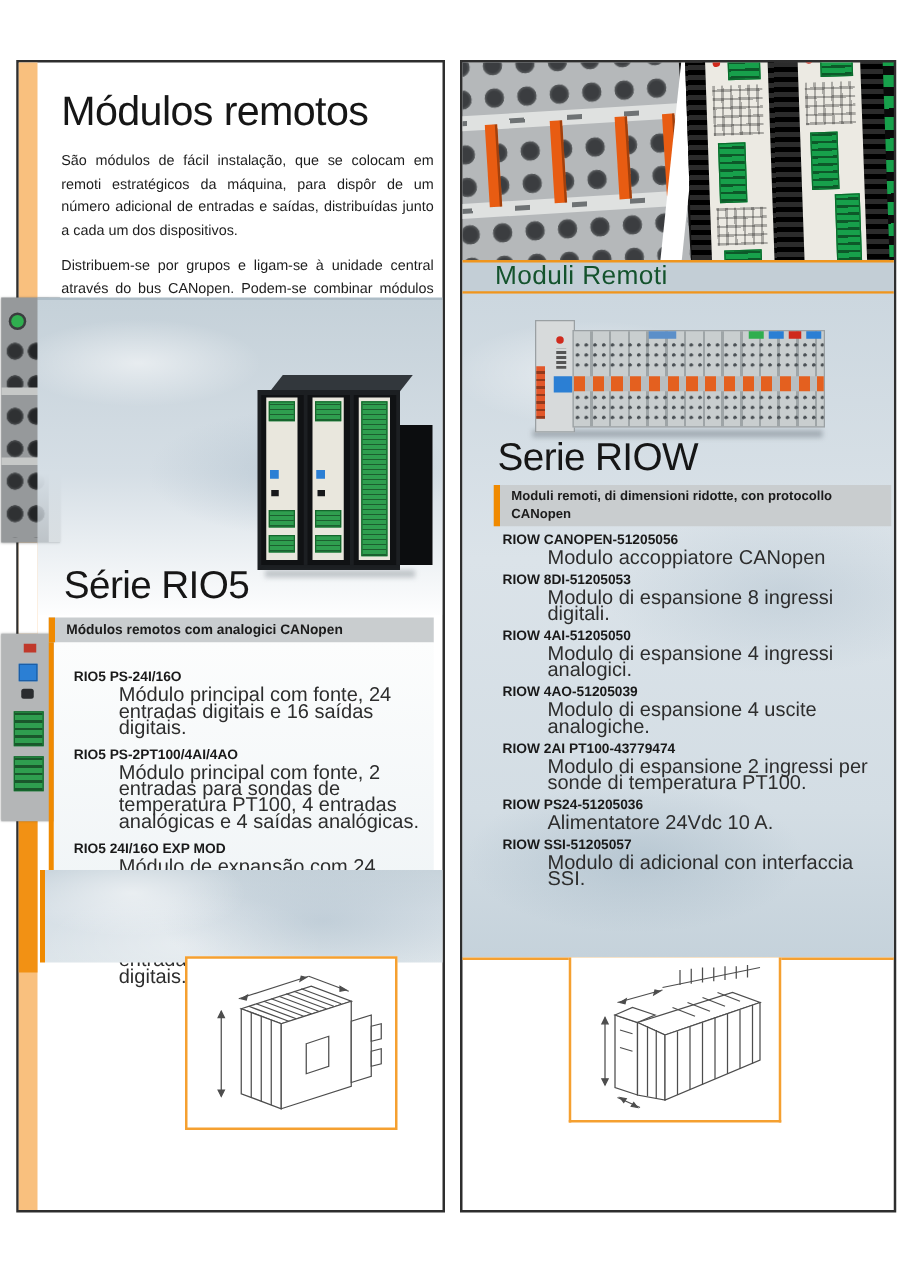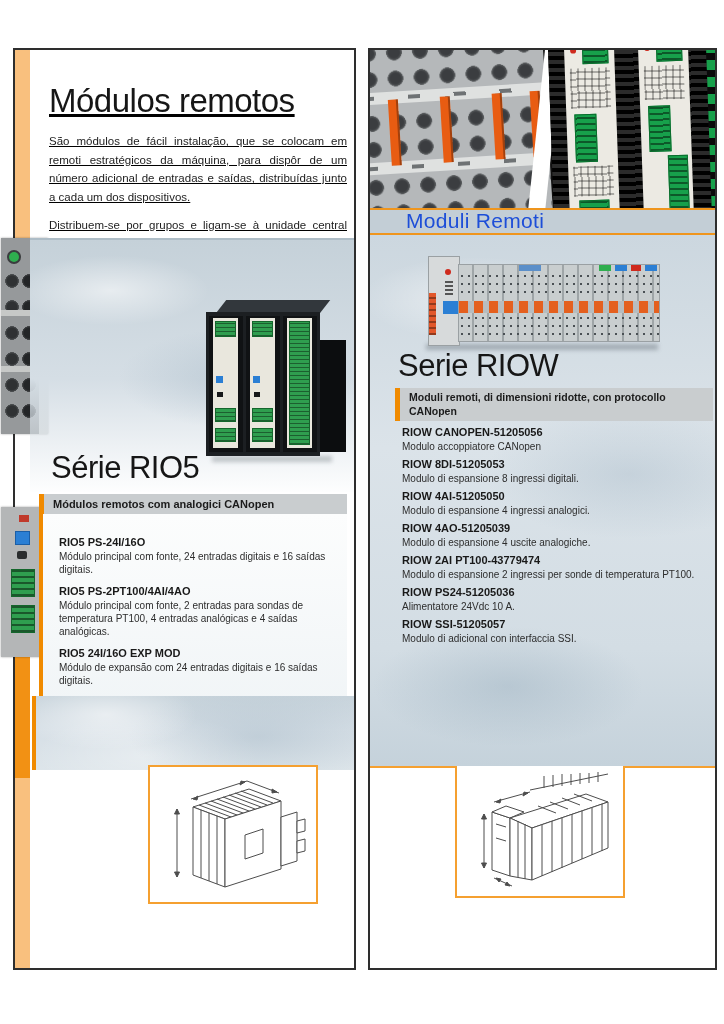--- a/index.html
+++ b/index.html
@@ -28,21 +28,21 @@
     background-size:34px 26px;background-repeat:repeat-y;}
   .sp1-strip{position:absolute;left:0;width:38px;height:6px;background:#c6c8c7;}
   .spine-photo-2{left:-14px;top:457px;width:43px;height:150px;background:#b4b6b7;}
   .sp2-red{position:absolute;left:18px;top:8px;width:10px;height:7px;background:#c0392b;}
   .sp2-blue{position:absolute;left:14px;top:24px;width:13px;height:12px;background:#2b7fd4;border:1px solid #1b5ea6;}
   .sp2-knob{position:absolute;left:16px;top:44px;width:10px;height:8px;background:#2a2c2e;border-radius:2px;}
   .sp2-green{position:absolute;left:10px;width:22px;height:26px;background:#2f9e4f;border:1px solid #14662c;
     background-image:repeating-linear-gradient(0deg,rgba(0,0,0,.45) 0 2px,transparent 2px 6px);}
 
   
-  .intro{position:absolute;left:34px;top:32px;width:298px;text-decoration:underline;}
+  .intro{position:absolute;left:34px;top:20px;width:298px;}
   .page-title{font-size:33px;font-weight:500;letter-spacing:-0.5px;color:#161616;margin:0 0 12px 0;}
   .intro p{font-size:11.5px;line-height:1.62;color:#1d1d1d;text-align:justify;margin:0 0 9px 0;}
 
   .wash{background:
     radial-gradient(130px 50px at 22% 25%,rgba(255,255,255,.55),transparent 70%),
     radial-gradient(180px 70px at 70% 55%,rgba(160,180,195,.40),transparent 72%),
     radial-gradient(160px 60px at 35% 80%,rgba(255,255,255,.35),transparent 70%),
     linear-gradient(180deg,#c7d3db 0%,#d6dfe6 45%,#dde5ea 100%);}
   .wash-a{position:absolute;left:15px;top:188px;width:324px;height:252px;
     border-top:2px solid #aebdc7;
@@ -53,21 +53,21 @@
   .serie-title{position:absolute;font-size:31px;font-weight:500;letter-spacing:-0.5px;color:#161616;}
   .serie-title-left{left:36px;top:400px;}
   .graybar{position:absolute;background:#c9cdcf;border-left:5px solid #f08a00;color:#1b1b1b;font-weight:bold;box-sizing:border-box;}
   .bar-rio5{left:24px;top:444px;width:308px;height:20px;font-size:11px;line-height:20px;padding-left:9px;}
   .list-panel{position:absolute;left:24px;top:464px;width:308px;height:190px;box-sizing:border-box;
     background:linear-gradient(180deg,#fcfdfd,#f1f5f7);
     border-left:4px solid #f08a00;border-bottom:2px solid #f5a030;
     padding:22px 10px 0 16px;}
   .prod{margin-bottom:9px;}
   .prod-name{font-size:11px;font-weight:bold;color:#191919;line-height:13px;margin-bottom:1px;}
-  .prod-desc{font-size:10px;color:#2d2d2d;line-height:13px;}
+  .prod-desc{font-size:16px;color:#2d2d2d;line-height:13px;margin-left:36px;}
   .wash-b{position:absolute;left:17px;top:646px;width:322px;height:74px;border-left:4px solid #f08a00;box-sizing:border-box;}
 
   .diagram-box{position:absolute;background:#fff;border:2px solid #f5a030;box-sizing:border-box;}
   .diagram-box-left{left:133px;top:715px;width:170px;height:139px;}
   .notch-box{left:85px;top:716px;width:170px;height:132px;border-top:none;}
 
   
   .rio5-photo{position:absolute;right:8px;top:250px;width:140px;height:162px;}
   .rio5-top{position:absolute;left:14px;top:0px;width:104px;height:16px;background:#32373c;transform:skewX(-38deg);}
   .rio5-body{position:absolute;left:0;top:12px;width:114px;height:144px;background:#1c1f22;display:flex;padding:4px 3px;box-sizing:border-box;gap:3px;}
@@ -94,21 +94,21 @@
   .white-mod{background:#eceae3;position:relative;padding:6px 4px;box-sizing:border-box;}
   .holes{background-image:repeating-linear-gradient(0deg,rgba(0,0,0,.28) 0 2px,transparent 2px 7px),
                           repeating-linear-gradient(90deg,rgba(0,0,0,.28) 0 2px,transparent 2px 7px);}
   .red-dot{position:absolute;left:6px;top:5px;width:6px;height:6px;border-radius:50%;background:#cf2a1d;}
   .gm-blk{background:#17a04b;border:1px solid #0b6b2d;
     background-image:repeating-linear-gradient(0deg,rgba(0,0,0,.45) 0 2px,transparent 2px 6px);}
   .green-col{background:repeating-linear-gradient(0deg,#17a04b 0 10px,#0a0a0a 10px 17px);}
 
   .band{position:absolute;left:0;top:158px;width:345px;height:27px;background:#c3ced6;
     border-top:2px solid #ef951d;border-bottom:2px solid #ef951d;box-sizing:border-box;}
-  .band-title{font-size:21px;color:#1d4ed8;line-height:22px;padding-left:36px;letter-spacing:.3px;}
+  .band-title{font-size:21px;color:#14532d;line-height:22px;padding-left:26px;letter-spacing:.3px;}
 
   .wash-right{position:absolute;left:0;top:185px;width:345px;height:533px;box-sizing:border-box;
     border-bottom:2px solid #f5a030;
     background:
      radial-gradient(160px 60px at 30% 12%,rgba(255,255,255,.5),transparent 70%),
      radial-gradient(200px 90px at 75% 45%,rgba(160,180,195,.35),transparent 72%),
      radial-gradient(180px 80px at 40% 85%,rgba(150,172,188,.40),transparent 75%),
      linear-gradient(180deg,#ccd7df 0%,#dbe3e9 40%,#d3dde4 78%,#c5d2db 100%);}
 
   .serie-title-right{left:28px;top:298px;}

